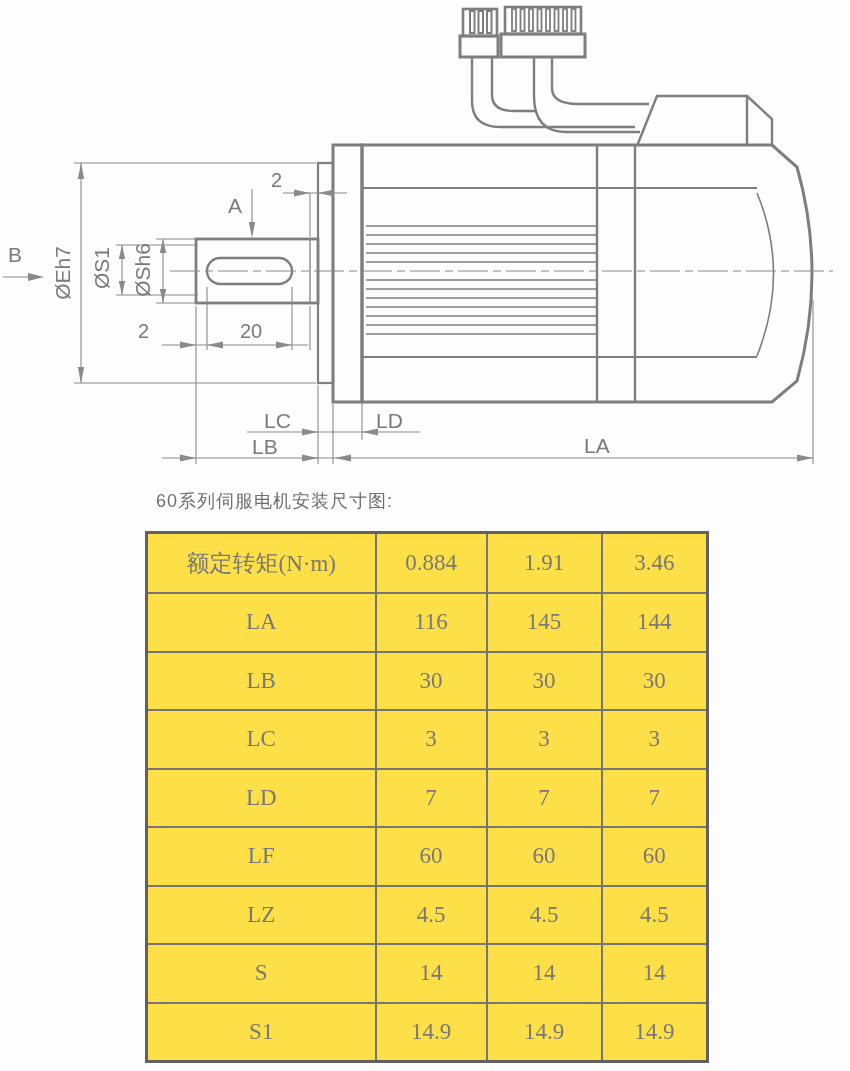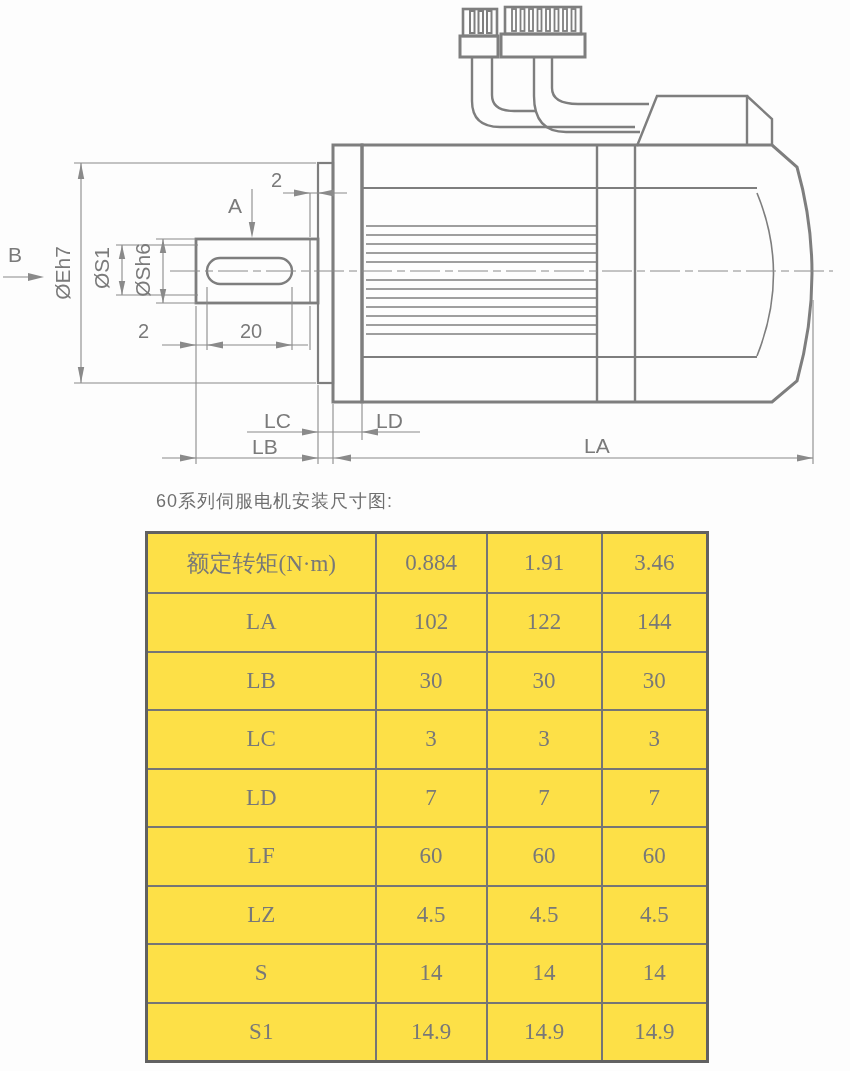--- a/index.html
+++ b/index.html
@@ -193,22 +193,22 @@
     </colgroup>
     <tbody>
       <tr class="hdr">
         <td>额定转矩(N·m)</td>
         <td>0.884</td>
         <td>1.91</td>
         <td>3.46</td>
       </tr>
       <tr>
         <td>LA</td>
-        <td>102</td>
-        <td>122</td>
+        <td>116</td>
+        <td>145</td>
         <td>144</td>
       </tr>
       <tr>
         <td>LB</td>
         <td>30</td>
         <td>30</td>
         <td>30</td>
       </tr>
       <tr>
         <td>LC</td>

